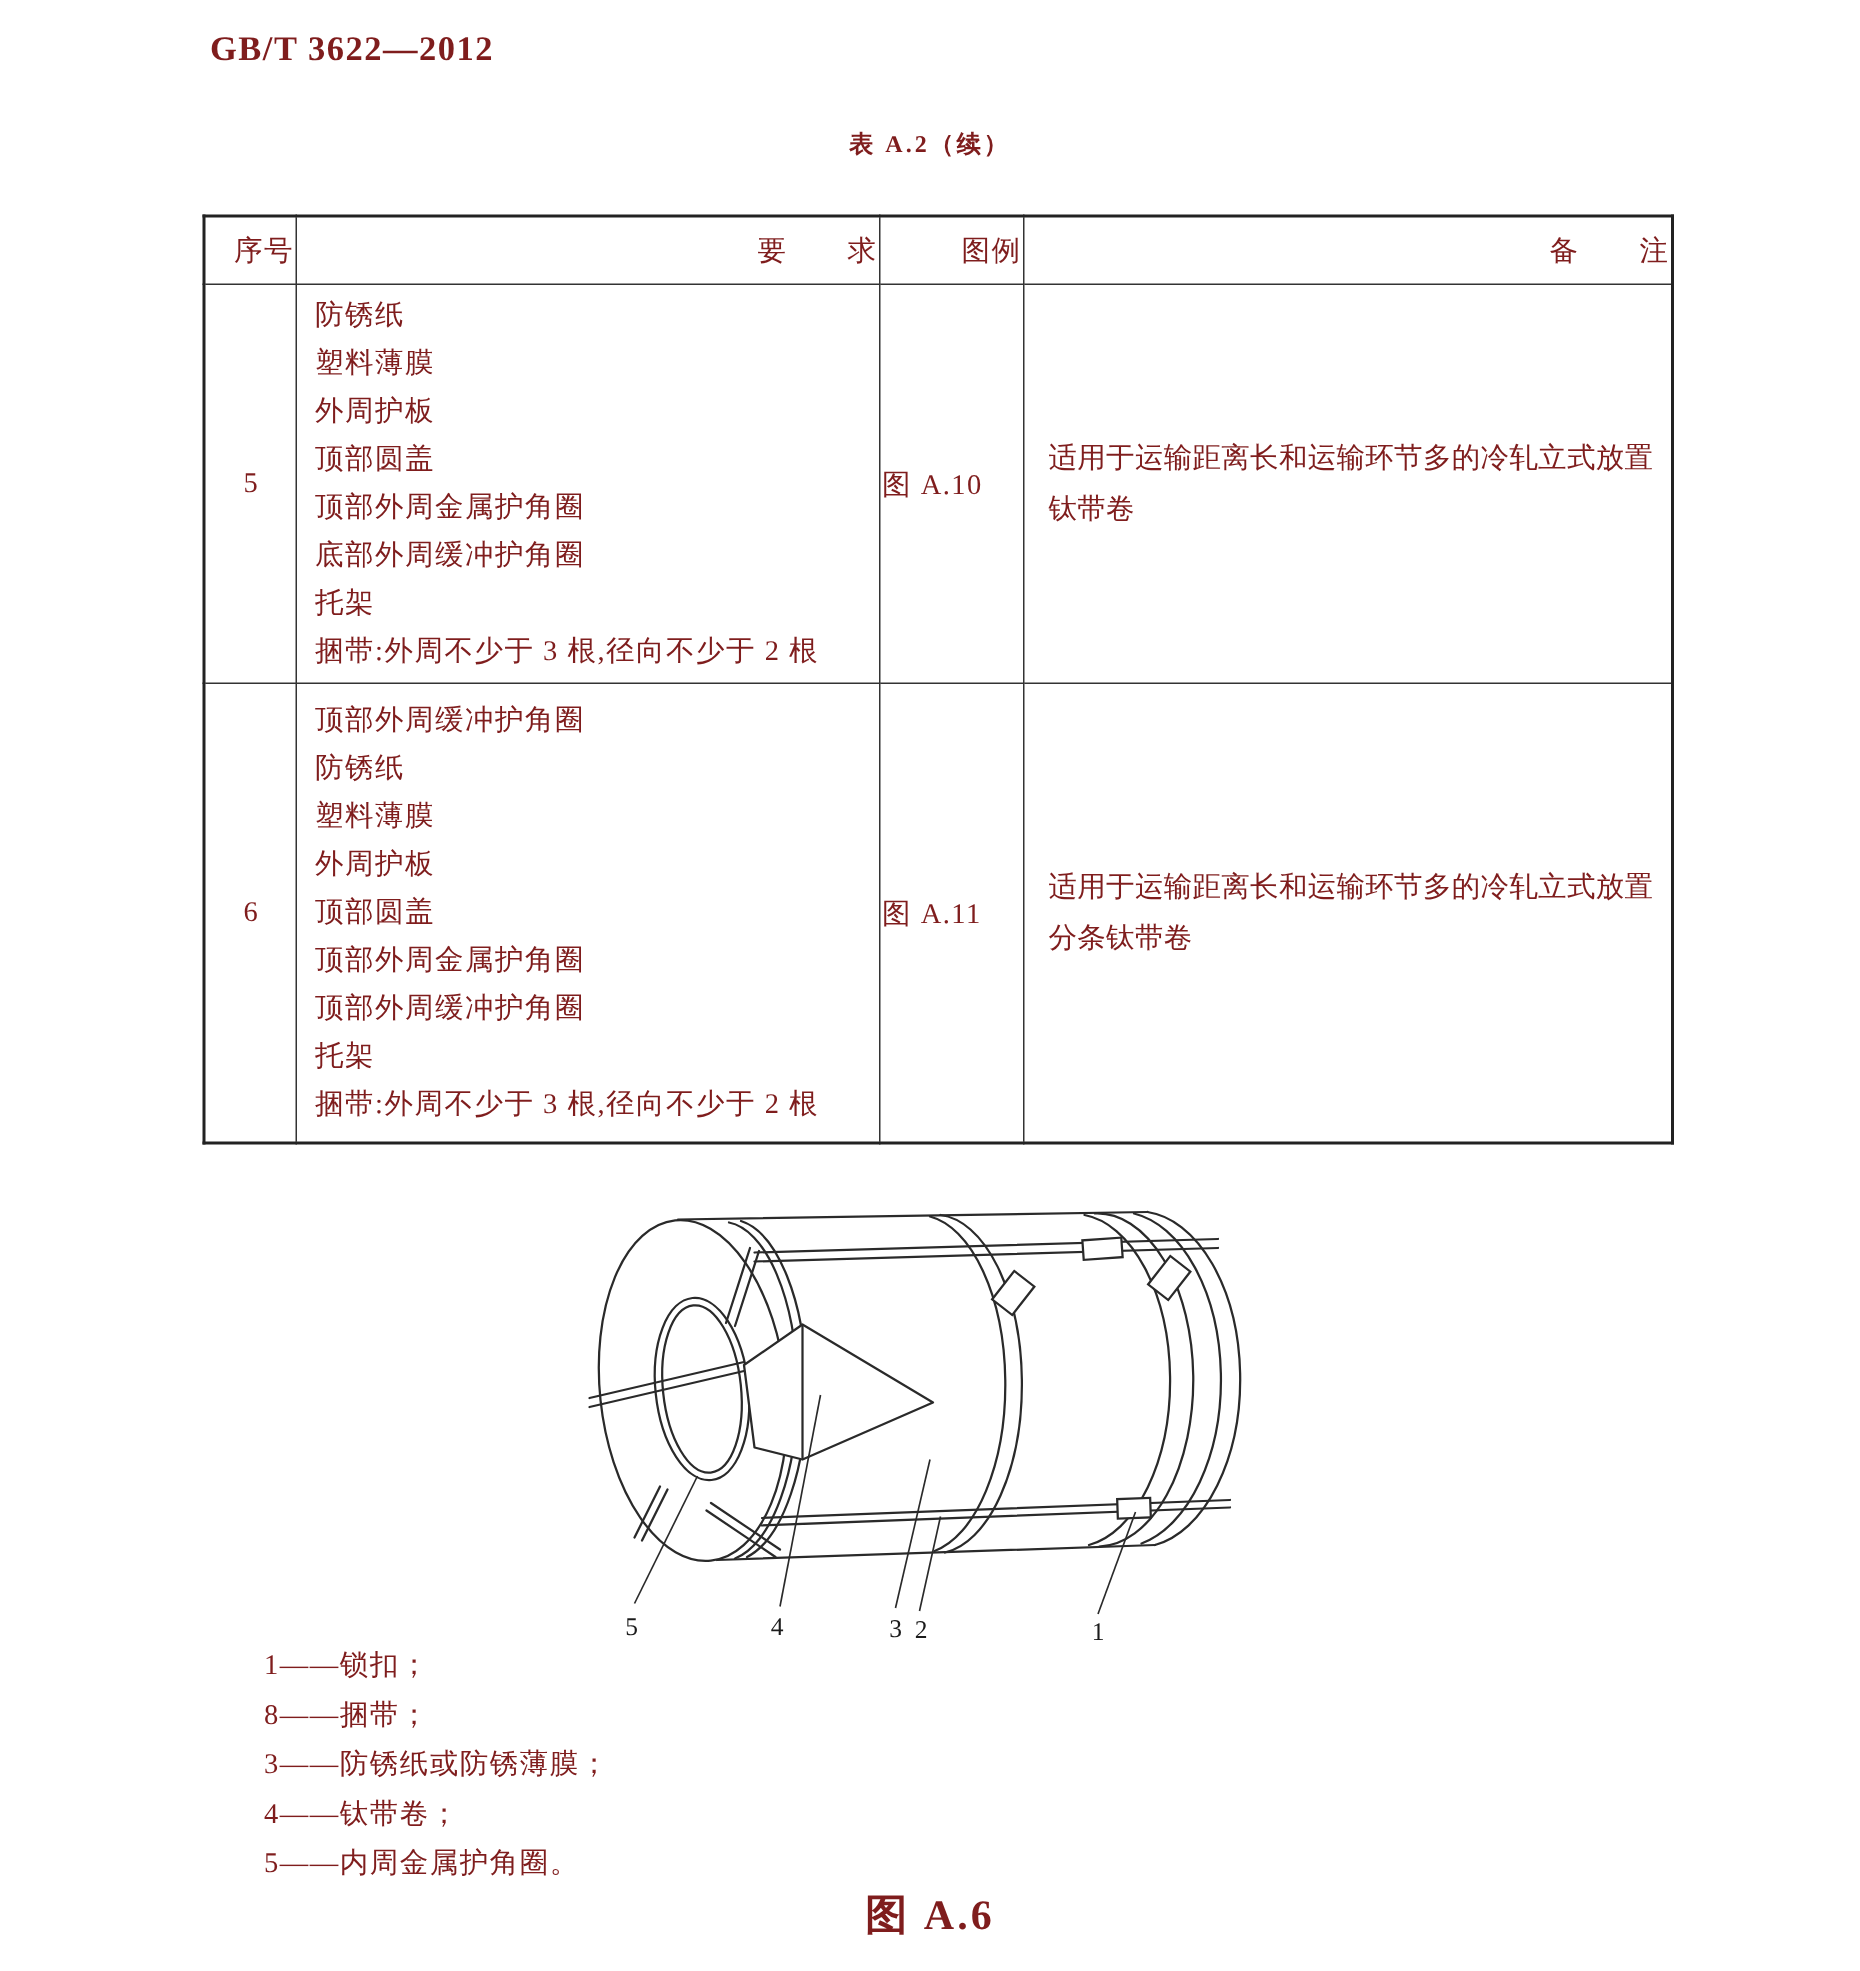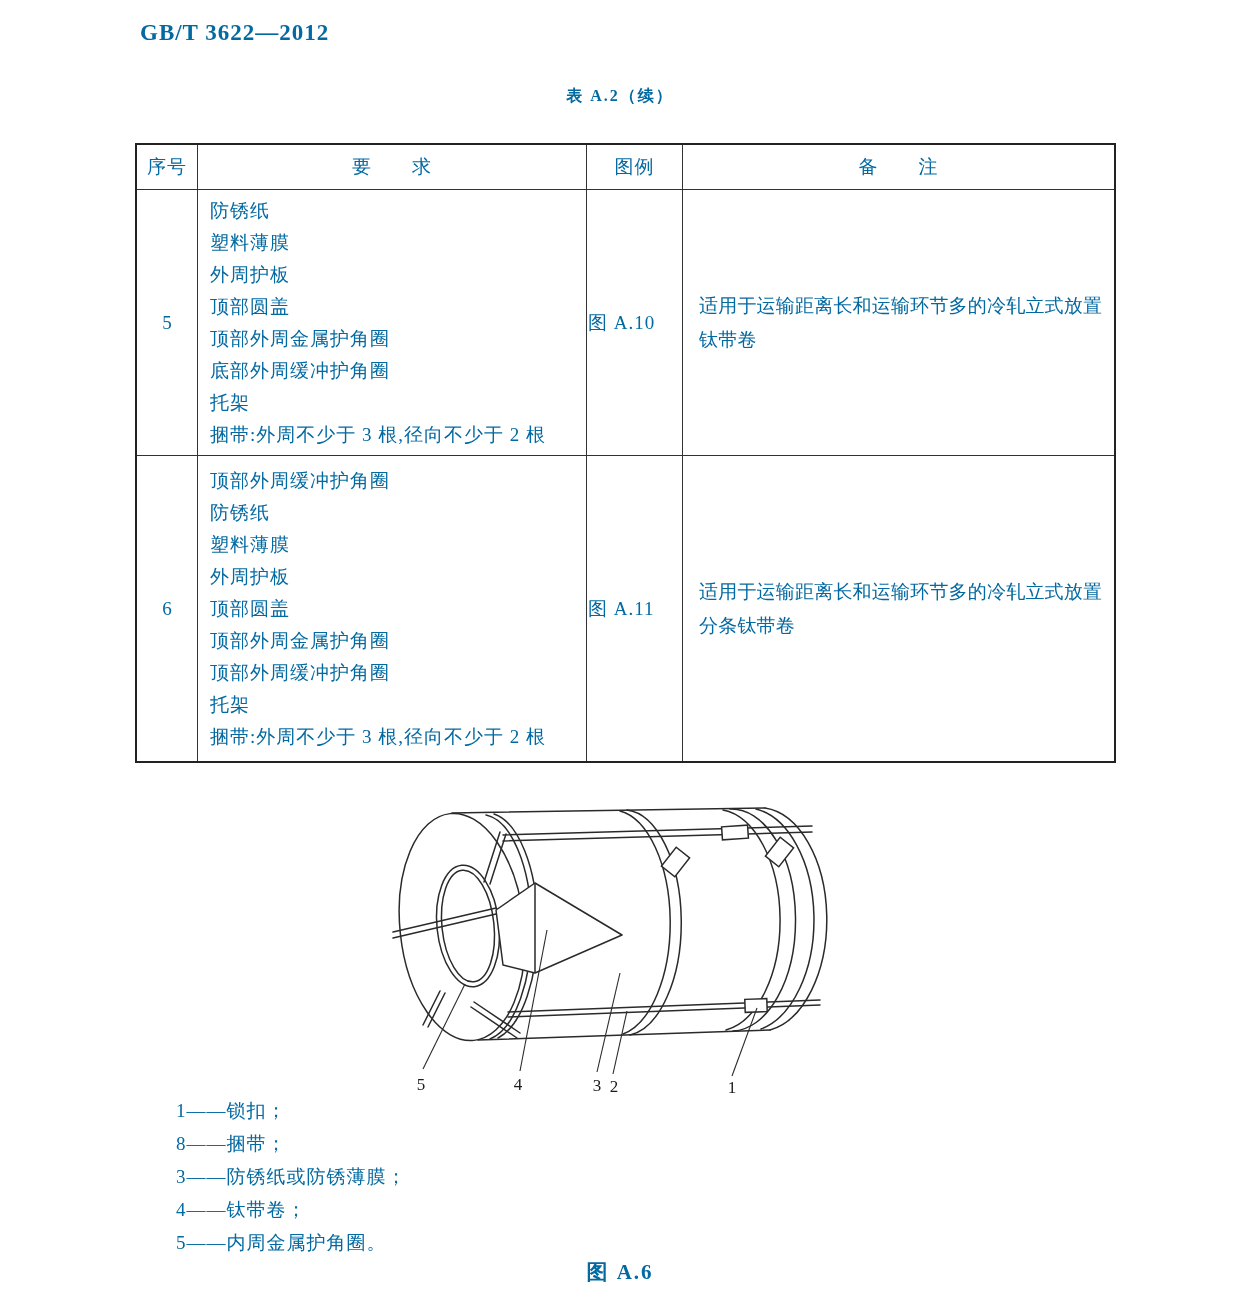--- a/index.html
+++ b/index.html
@@ -1,21 +1,21 @@
 <!DOCTYPE html>
 <html><head>
 <meta charset="utf-8">
 <style>
   html,body{margin:0;padding:0;background:#e8e8e8;}
   .page{
     position:relative;
     width:1240px;height:1314px;
     background:#ffffff;
     font-family:"Liberation Serif","DejaVu Serif",serif;
-    color:#0369a1;
+    color:#7f1d1d;
     overflow:hidden;
   }
   .doc-number{
     position:absolute;left:140px;top:20px;
     font-size:23px;font-weight:bold;letter-spacing:1px;
   }
   .table-title{
     position:absolute;left:0;top:86px;width:100%;
     text-align:center;font-size:16px;font-weight:bold;letter-spacing:2px;
   }
@@ -26,40 +26,40 @@
   }
   table.spec th, table.spec td{
     border:1px solid #333;
     font-weight:normal;
     font-size:19px;
   }
   th.col-no{width:58px;}
   th.col-req{width:386px;}
   th.col-fig{width:93px;}
   th.col-note{width:429px;}
-  tr.head-row th{height:42px;text-align:center;letter-spacing:1px;}
+  tr.head-row th{height:42px;text-align:right;letter-spacing:1px;}
   tr.row-5 td{height:257px;}
   tr.row-6 td{height:297px;}
   td.cell-no{text-align:center;font-size:18px;}
   td.cell-req{vertical-align:middle;padding:4px 8px 4px 12px;}
   .req-line{line-height:32px;letter-spacing:1px;white-space:nowrap;}
   td.cell-fig{text-align:left;letter-spacing:1px;}
   td.cell-note{
     padding:0 1px 0 16px;
     font-size:18px;letter-spacing:0.2px;line-height:34px;
   }
   .figure-area{position:absolute;left:390px;top:788px;width:470px;height:312px;}
   .figure-legend{
     position:absolute;left:176px;top:1094px;
     font-size:19px;letter-spacing:1px;
   }
   .legend-item{line-height:33px;}
   .figure-caption{
     position:absolute;left:0;top:1258px;width:100%;
-    text-align:center;font-size:21px;font-weight:bold;letter-spacing:2px;
+    text-align:center;font-size:28px;font-weight:bold;letter-spacing:2px;
   }
   svg text{font-family:"Liberation Serif","DejaVu Serif",serif;font-size:17px;fill:#1b1b1b;}
 </style>
 </head>
 <body>
 
 <div class="page">
 
   <div class="doc-number">GB/T 3622—2012</div>
 

